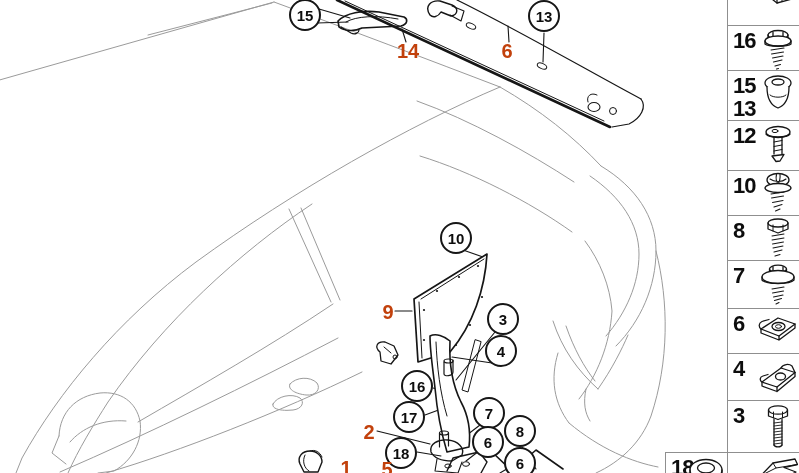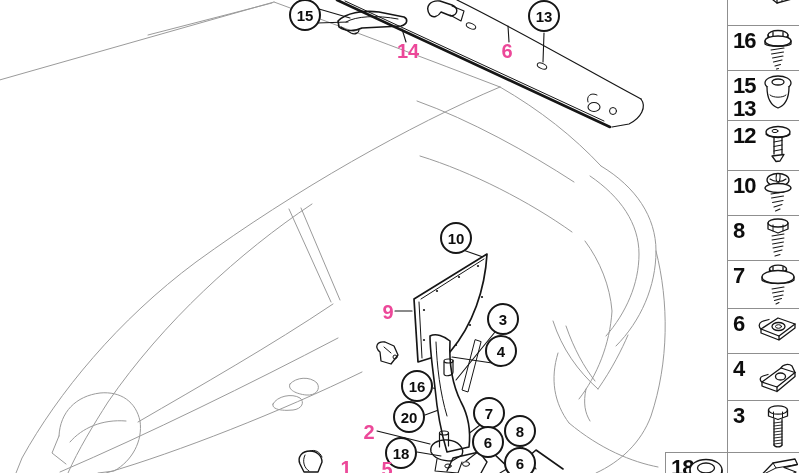--- a/index.html
+++ b/index.html
@@ -8,21 +8,21 @@
     overflow:hidden;font-family:"Liberation Sans",sans-serif;
   }
   #diagram-svg{position:absolute;left:0;top:0;}
   .callout{
     position:absolute;width:28px;height:28px;border:2px solid #161616;
     border-radius:50%;background:#fff;color:#0d0d0d;
     display:flex;align-items:center;justify-content:center;
     font-size:15px;font-weight:bold;line-height:1;
   }
   .part-label{
-    position:absolute;color:#ec4899;font-size:20px;font-weight:bold;
+    position:absolute;color:#c2410c;font-size:20px;font-weight:bold;
     line-height:1;transform:translate(-50%,-50%);
   }
   .legend-cell{position:absolute;border-left:1px solid #8f8f8f;border-top:1px solid #8f8f8f;box-sizing:border-box;background:#fff;}
   .legend-cell.no-top{border-top:none;}
   .legend-num{
     position:absolute;left:5px;color:#0d0d0d;font-weight:bold;
     font-size:22px;line-height:1;letter-spacing:-1px;
   }
   .legend-icon{position:absolute;right:1px;}
   .legend-icon svg{display:block;}
@@ -149,21 +149,21 @@
     </g>
   </svg>
 
   <div id="callouts">
       <div class="callout" style="left: 289px; top: -1px;">15</div>
       <div class="callout" style="left: 528px; top: 0px;">13</div>
       <div class="callout" style="left: 440px; top: 222px;">10</div>
       <div class="callout" style="left: 487px; top: 303px;">3</div>
       <div class="callout" style="left: 485px; top: 335px;">4</div>
       <div class="callout" style="left: 401px; top: 370px;">16</div>
-      <div class="callout" style="left: 393px; top: 401px;">20</div>
+      <div class="callout" style="left: 393px; top: 401px;">17</div>
       <div class="callout" style="left: 385px; top: 437px;">18</div>
       <div class="callout" style="left: 473px; top: 397px;">7</div>
       <div class="callout" style="left: 472px; top: 426px;">6</div>
       <div class="callout" style="left: 504px; top: 415px;">8</div>
       <div class="callout" style="left: 504px; top: 447px;">6</div>
     </div>
   <div id="part-labels">
       <div class="part-label" style="left: 408px; top: 51px;">14</div>
       <div class="part-label" style="left: 507px; top: 51px;">6</div>
       <div class="part-label" style="left: 388px; top: 312px;">9</div>

